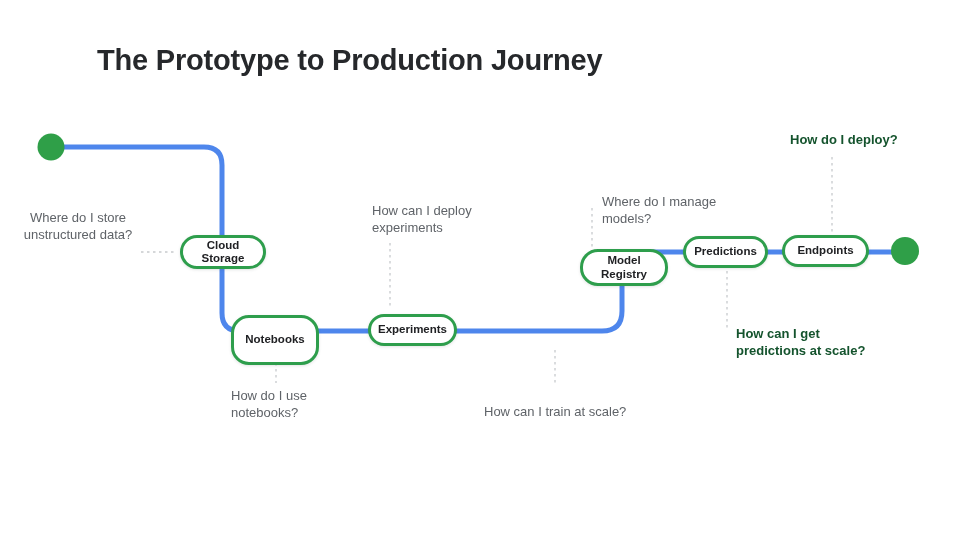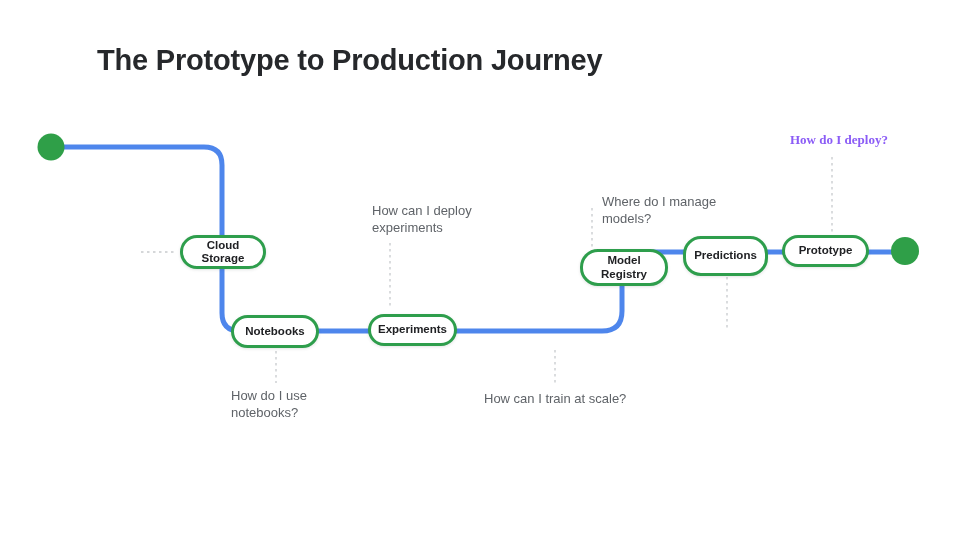--- a/index.html
+++ b/index.html
@@ -23,21 +23,21 @@
   }
   .node span{
     font-size:11.5px;font-weight:700;color:#202124;
     text-align:center;line-height:13.5px;white-space:pre-line;
   }
   .question{
     position:absolute;font-size:13px;line-height:16.5px;color:#5f6368;
     white-space:pre-line;
   }
   .question.center{text-align:center;}
-  .question.bold{font-weight:700;color:#8b5cf6;font-family:Liberation Serif, serif;}
+  .question.bold{font-weight:700;color:#14532d;}
 </style>
 </head>
 <body>
 
 <div class="stage">
 
   <div class="title">The Prototype to Production Journey</div>
 
   <svg class="canvas" width="960" height="540" viewBox="0 0 960 540">
 
@@ -54,39 +54,43 @@
     </g>
 
     <circle cx="51" cy="147" r="13.5" fill="#2f9f48"></circle>
     <circle cx="905" cy="251" r="14" fill="#2f9f48"></circle>
   </svg>
 
   <div class="node" style="left:180px;top:235px;width:86px;height:34px">
     <span>Cloud
 Storage</span>
   </div>
-  <div class="node" style="left:231px;top:315px;width:88px;height:33px">
+  <div class="node" style="left:231px;top:315px;width:88px;height:50px">
     <span>Notebooks</span>
   </div>
   <div class="node" style="left:368px;top:314px;width:89px;height:32px">
     <span>Experiments</span>
   </div>
   <div class="node" style="left:580px;top:249px;width:88px;height:37px">
     <span>Model
 Registry</span>
   </div>
-  <div class="node" style="left:683px;top:236px;width:85px;height:40px">
+  <div class="node" style="left:683px;top:236px;width:85px;height:32px">
     <span>Predictions</span>
   </div>
   <div class="node" style="left:782px;top:235px;width:87px;height:32px">
-    <span>Prototype</span>
+    <span>Endpoints</span>
   </div>
 
+  <div class="question center" style="left:12px;top:210px;width:132px">Where do I store
+unstructured data?</div>
   <div class="question" style="left:372px;top:203px">How can I deploy
 experiments</div>
   <div class="question" style="left:602px;top:194px">Where do I manage
 models?</div>
   <div class="question bold" style="left:790px;top:132px">How do I deploy?</div>
   <div class="question" style="left:231px;top:388px">How do I use
 notebooks?</div>
-  <div class="question" style="left:484px;top:391px">How can I train at scale?</div>
+  <div class="question" style="left:484px;top:404px">How can I train at scale?</div>
+  <div class="question bold" style="left:736px;top:326px">How can I get
+predictions at scale?</div>
 
 </div>
 
 </body></html>

